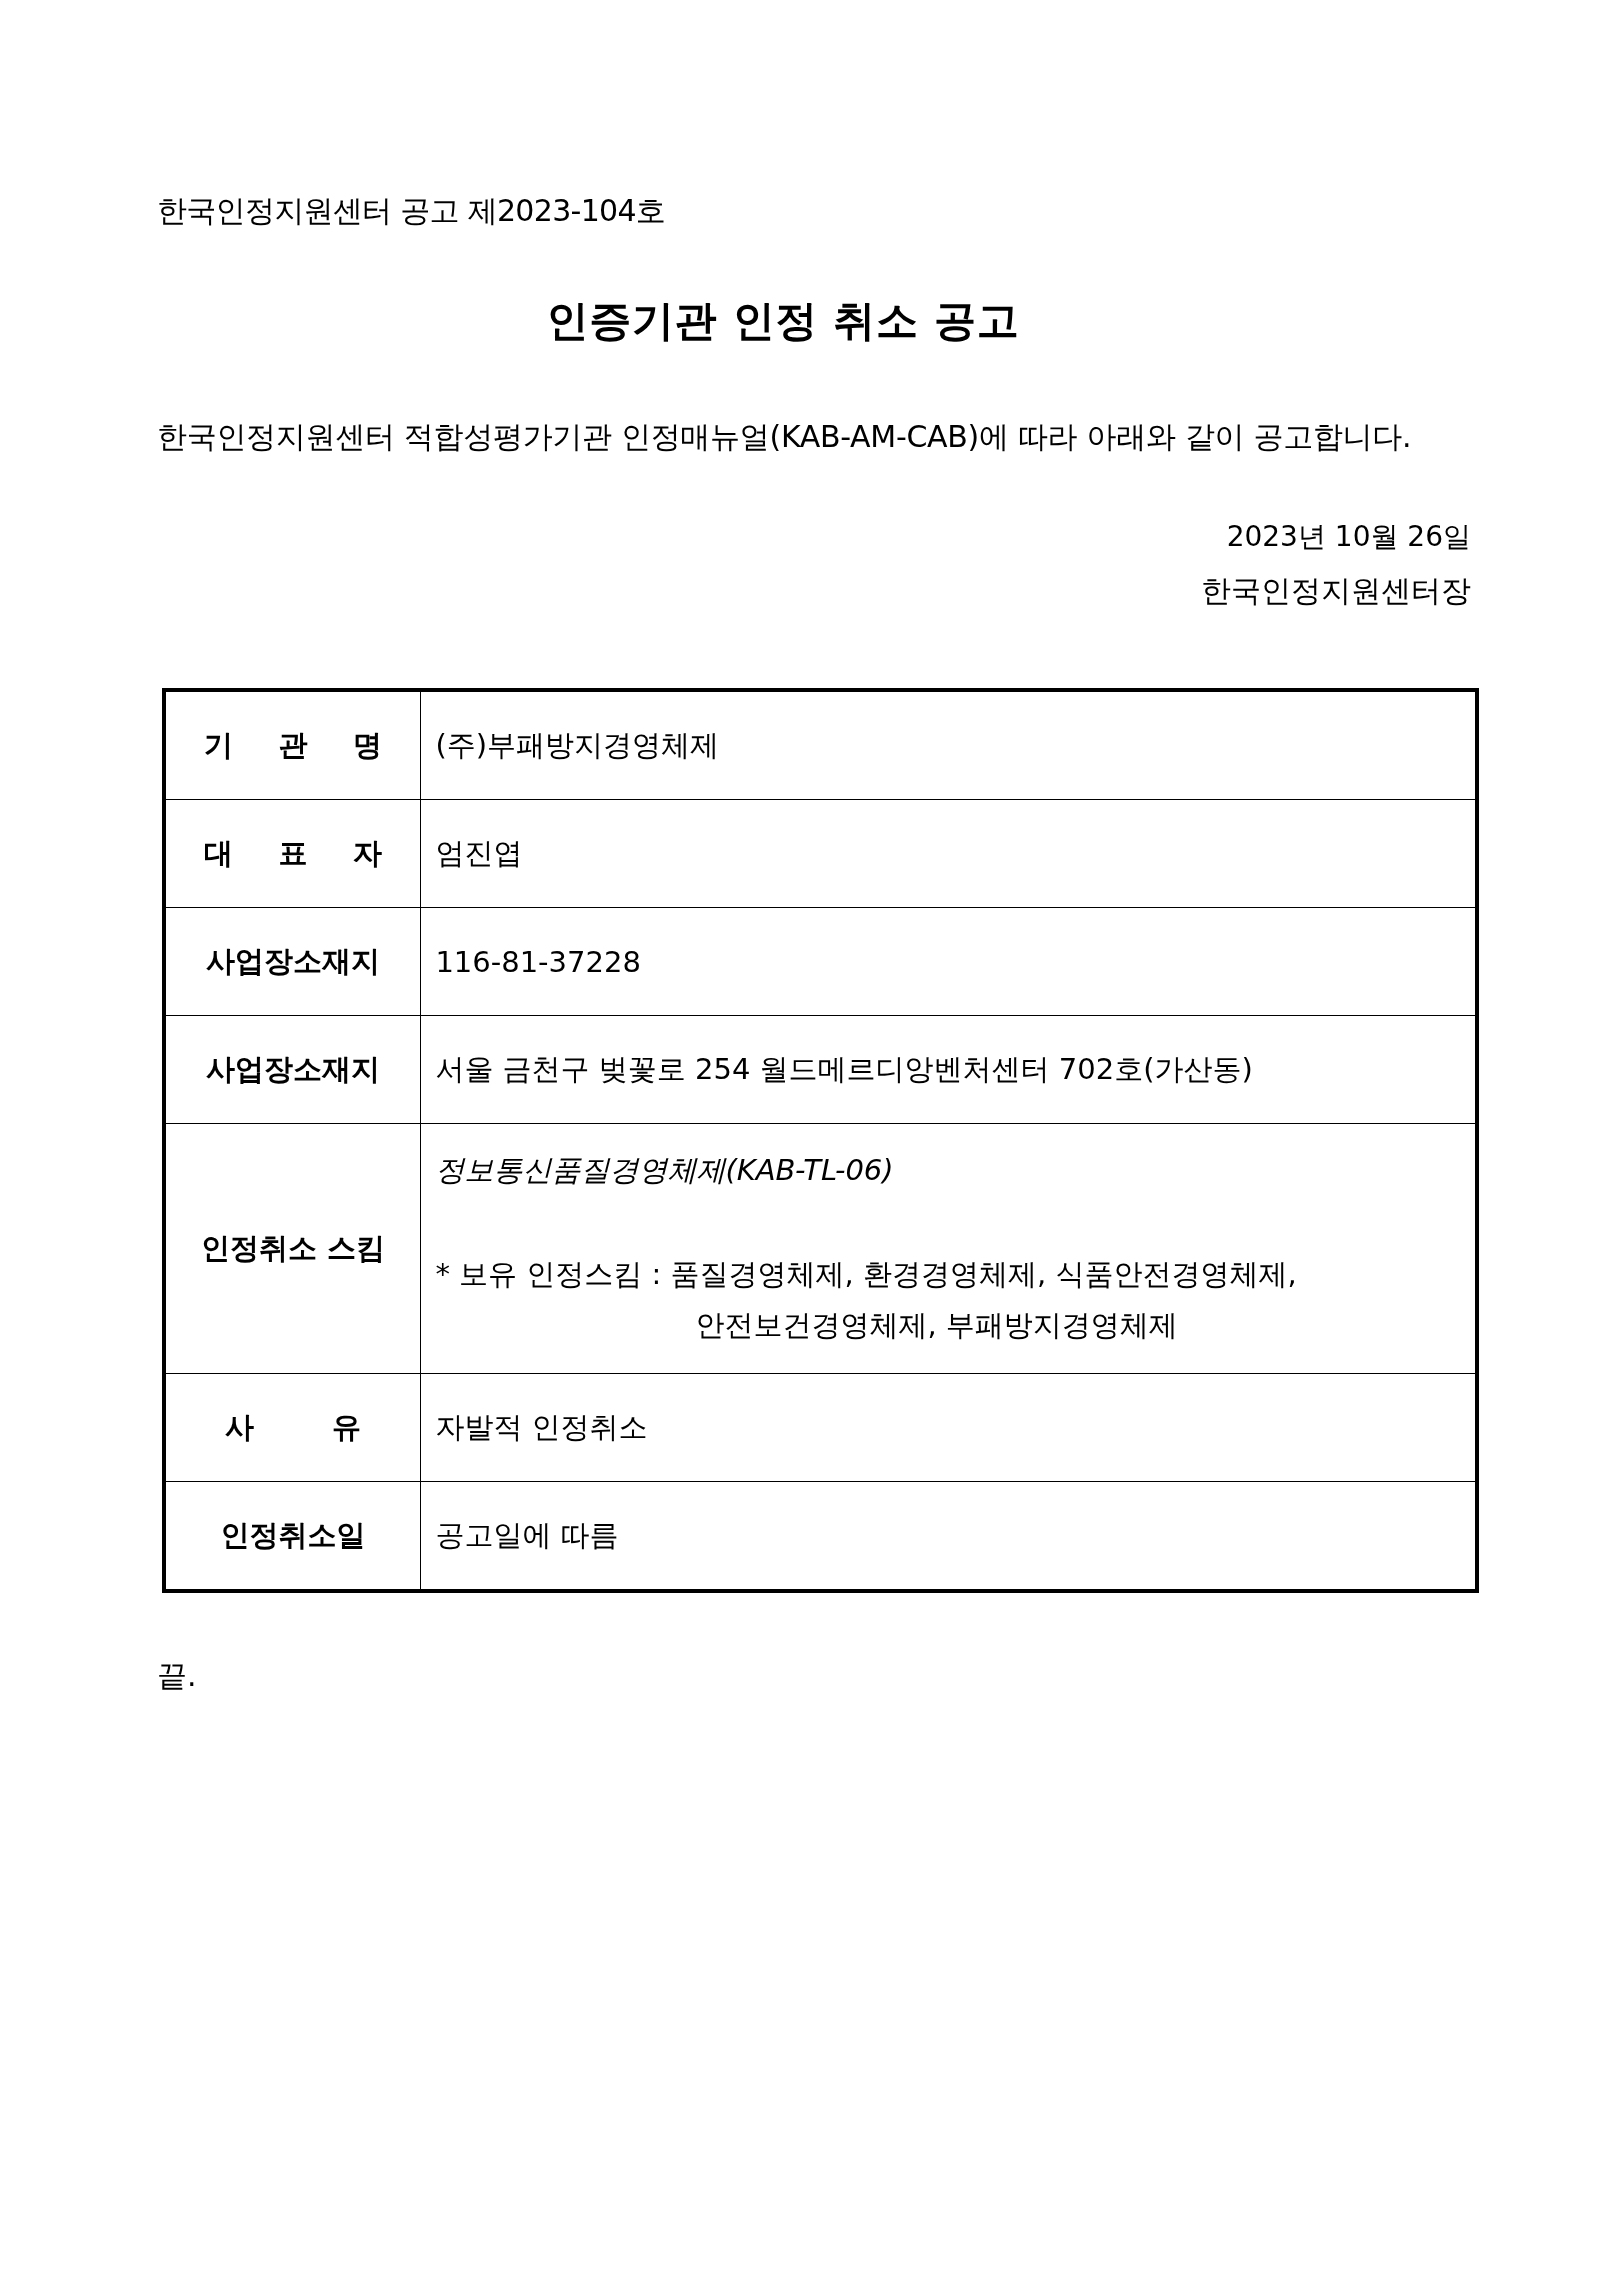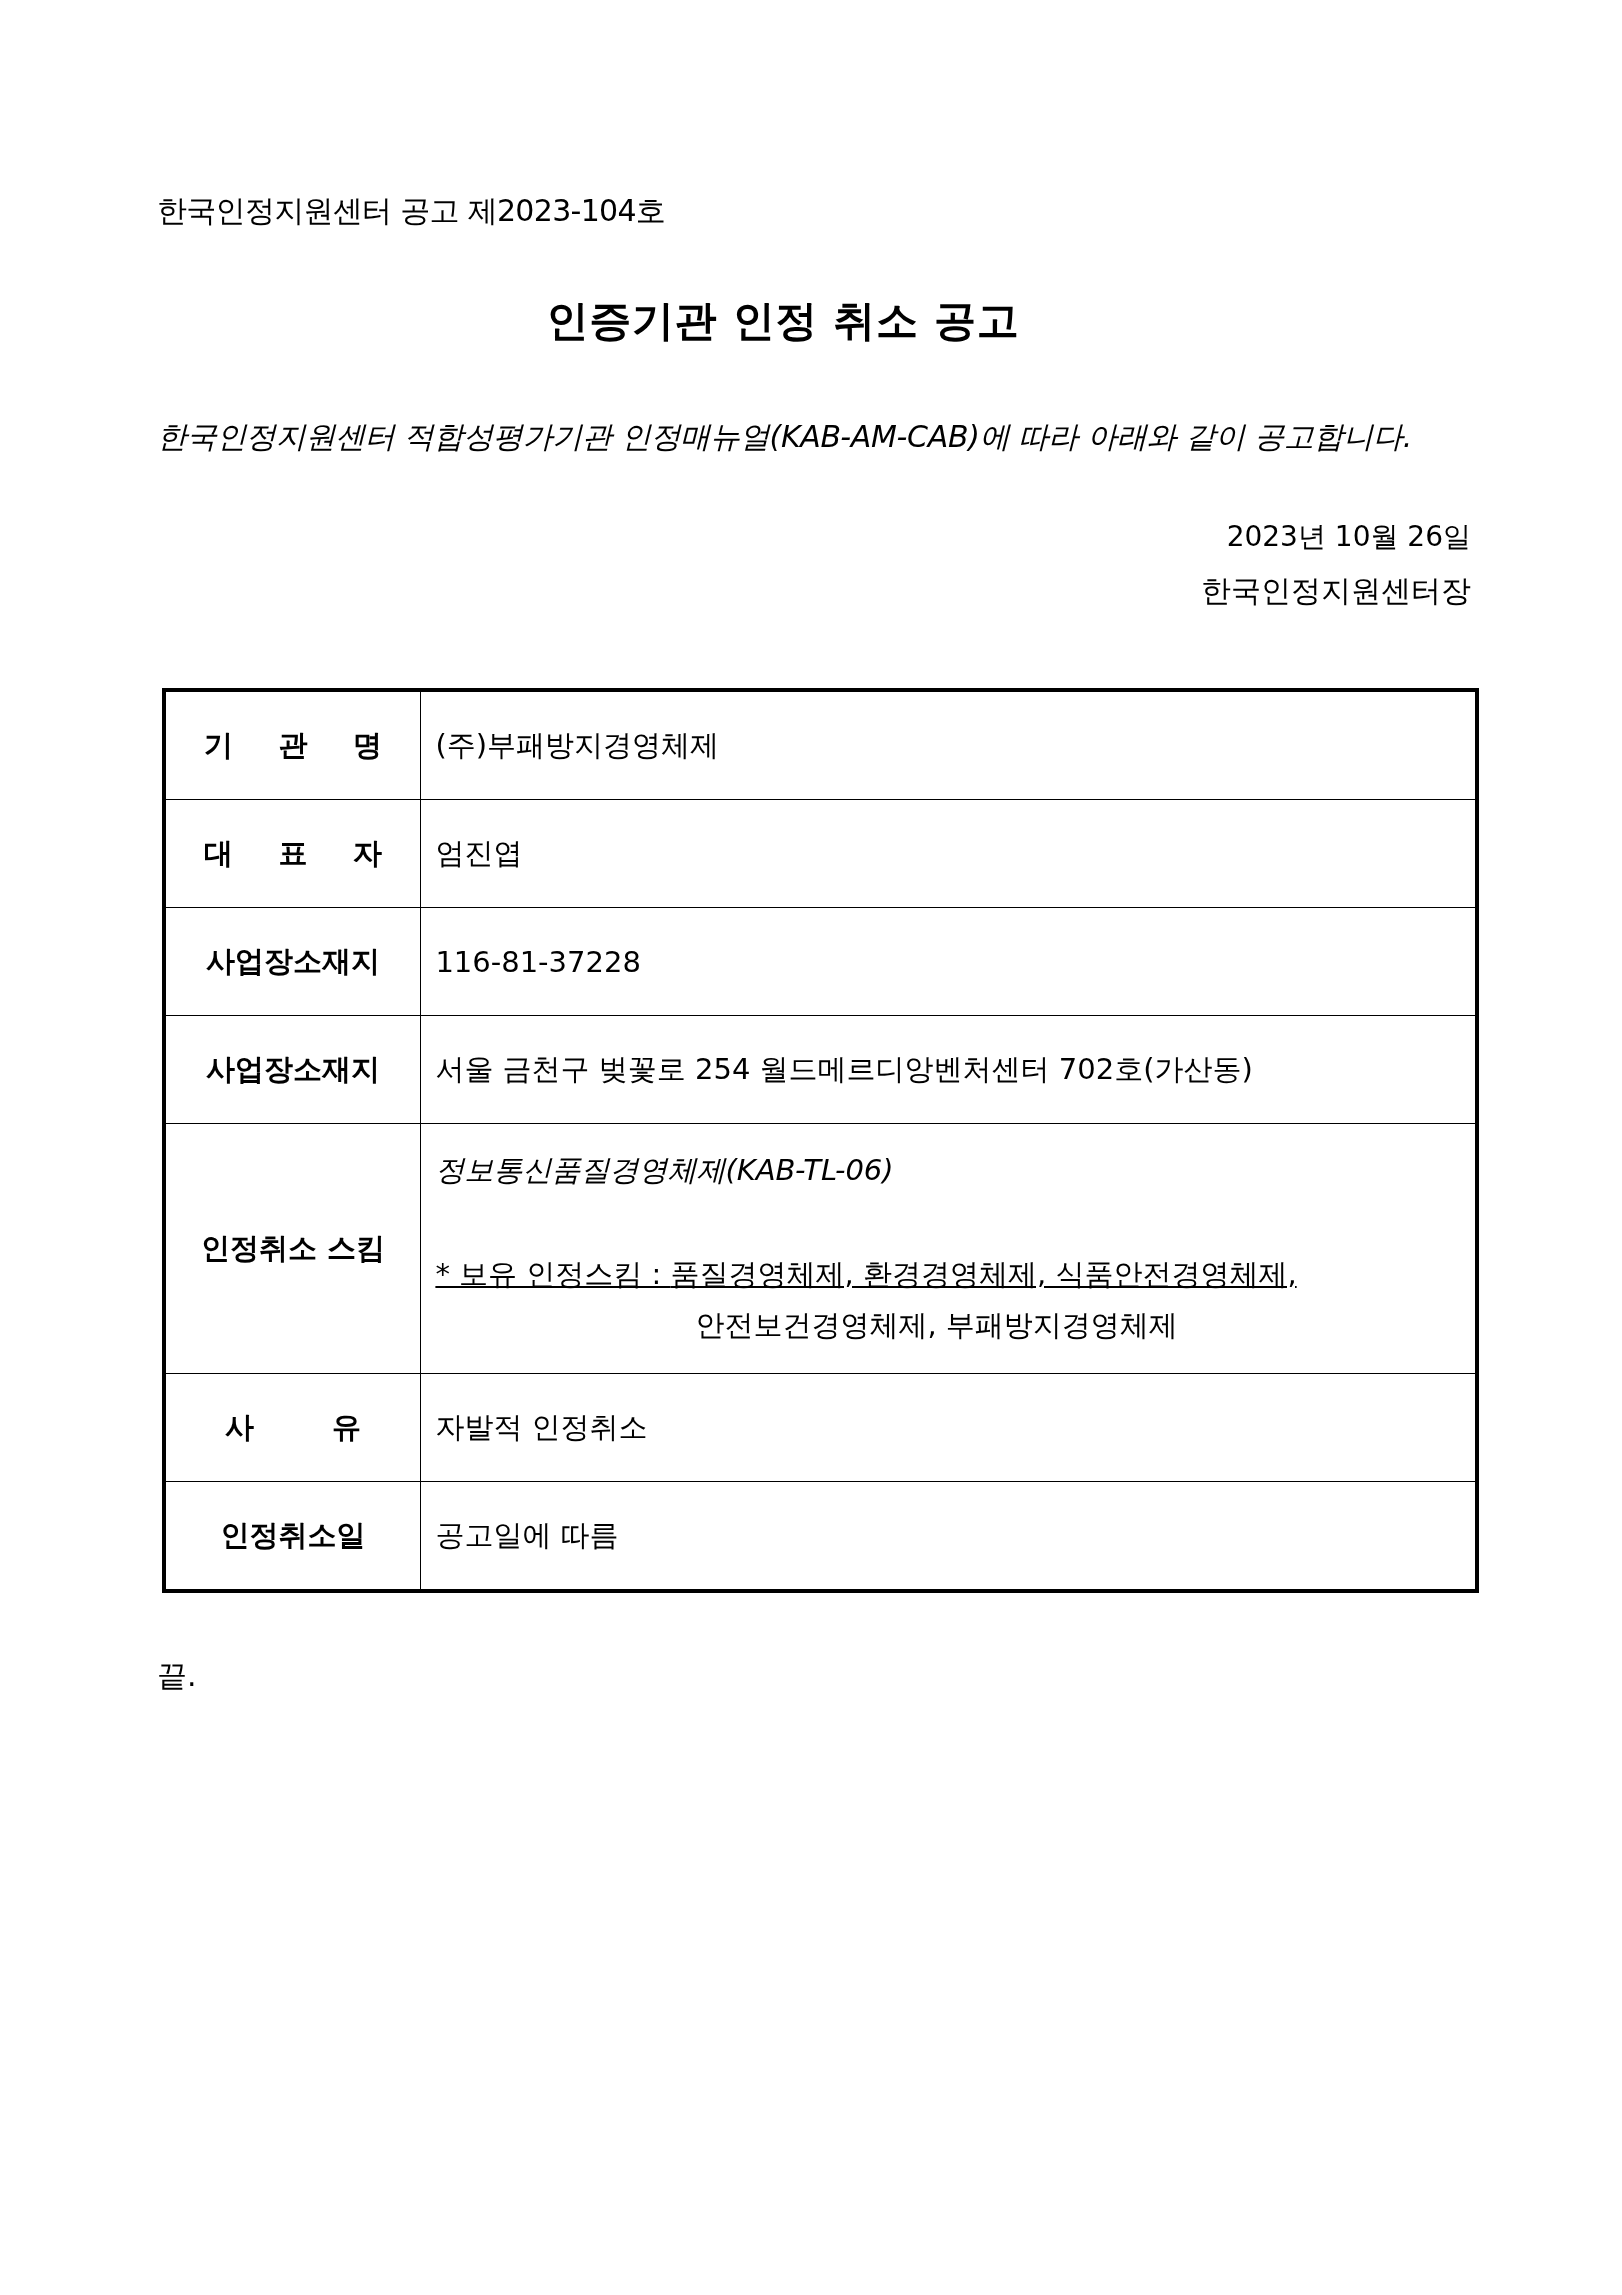--- a/index.html
+++ b/index.html
@@ -4,37 +4,37 @@
   <style>
     html, body { margin: 0; padding: 0; background: #ffffff; }
     body {
       width: 1623px; height: 2295px; position: relative; overflow: hidden;
       font-family: "DejaVu Sans", "Liberation Sans", sans-serif;
       color: #000000;
     }
     .abs { position: absolute; }
     .notice-no { left: 157px; top: 191px; font-size: 30px; line-height: 39px; letter-spacing: -0.7px; }
     .title { left: 0; width: 1566px; top: 291px; text-align: center; font-size: 42px; font-weight: bold; line-height: 59px; letter-spacing: 0.7px; }
-    .body-text { left: 157px; width: 1315px; top: 411px; font-size: 30px; line-height: 51px; text-align: justify; text-align-last: left; letter-spacing: -0.3px; font-style: italic; }
+    .body-text { left: 157px; width: 1315px; top: 411px; font-size: 30px; line-height: 51px; text-align: justify; text-align-last: left; letter-spacing: -0.3px; }
     .date { right: 152px; top: 517px; font-size: 28px; line-height: 39px; text-align: right; }
     .issuer { right: 152px; top: 571px; font-size: 30px; line-height: 39px; font-weight: normal; text-align: right; }
 
     table.info {
       position: absolute; left: 162px; top: 688px; width: 1317px;
       border-collapse: collapse; border: 4.6px solid #000000; table-layout: fixed;
     }
     table.info td { border: 1.3px solid #000000; font-size: 29px; vertical-align: middle; padding: 0; }
     table.info td.label { width: 254px; text-align: center; font-weight: bold; }
     table.info td.value { padding-left: 14.4px; }
     .r1 td { height: 107px; }
     .r-tall td { height: 249px; }
     .spread { display: flex; justify-content: space-between; padding: 0 38px; }
     .spread2 { display: flex; justify-content: space-between; padding: 0 59px; }
     .scheme-main { margin-bottom: 64px; font-style: italic; }
-    .held-line { display: flex; text-decoration: underline; }
+    .held-line { display: flex; }
     .held-prefix { white-space: pre; }
     .held-second { padding-left: 260px; margin-top: 10.5px; }
 
     .end-mark { left: 157px; top: 1656px; font-size: 30px; line-height: 39px; }
   </style>
 </head>
 <body>
 
 <div class="abs notice-no">한국인정지원센터 공고 제2023-104호</div>
 <div class="abs title">인증기관 인정 취소 공고</div>

